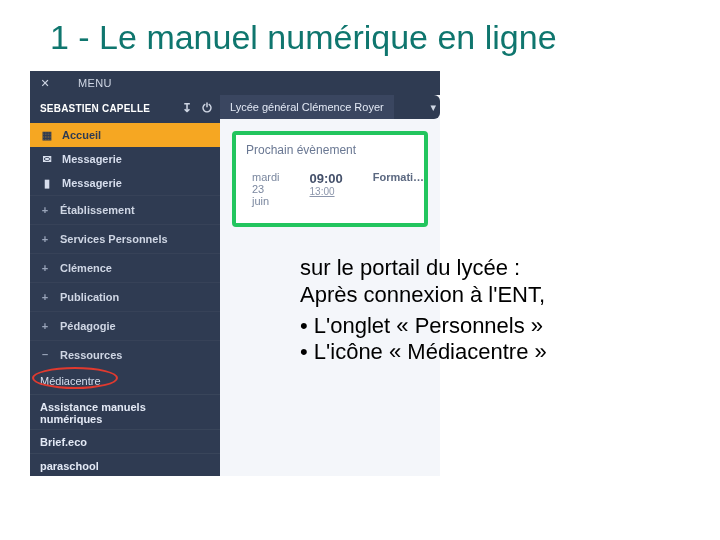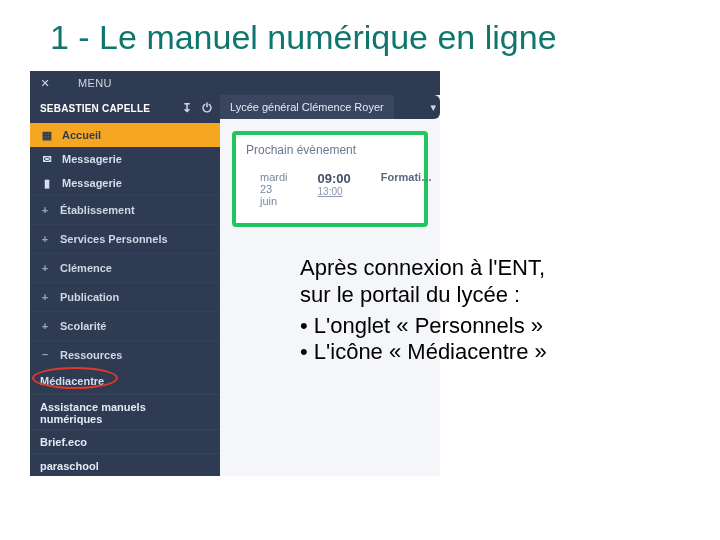--- a/index.html
+++ b/index.html
@@ -93,21 +93,21 @@
     color: #cfd6e4;
     font-weight: 600;
     font-size: 11px;
     border-top: 1px solid rgba(255,255,255,.04);
   }
   .nav-section .plus { width: 10px; text-align: center; color: #9aa5ba; }
   .nav-section.expanded .plus { transform: translateY(-1px); }
   .nav-sub {
     padding: 6px 10px 6px 10px;
     font-size: 11px;
-    font-weight: 700;
+    font-weight: 400;
     color: #d7deed;
     position: relative;
   }
   .highlight-ellipse {
     position: absolute;
     left: 2px; top: -2px;
     width: 86px; height: 22px;
     border: 2px solid #e03a2f;
     border-radius: 50%;
     pointer-events: none;
@@ -160,21 +160,20 @@
     color: #6a7893;
     font-size: 12px;
     margin-bottom: 10px;
   }
   .evt-row {
     display: flex;
     align-items: flex-start;
     gap: 30px;
     padding: 4px 0 0 6px;
     font-size: 11px;
-    margin-left: 8px;
   }
   .evt-date { color: #7a879f; }
   .evt-time { text-align: left; color: #44506a; }
   .evt-time .t1 { font-weight: 700; font-size: 13px; }
   .evt-time .t2 { font-size: 10px; color: #8b95ab; text-decoration: underline; }
   .evt-label { color: #5b6880; font-weight: 600; }
   
   .instructions {
     position: absolute;
     left: 300px;
@@ -236,21 +235,21 @@
         <div class="nav-section">
           <span class="plus">+</span>
           <span>Clémence</span>
         </div>
         <div class="nav-section">
           <span class="plus">+</span>
           <span>Publication</span>
         </div>
         <div class="nav-section">
           <span class="plus">+</span>
-          <span>Scolarité</span>
+          <span>Pédagogie</span>
         </div>
         <div class="nav-section expanded">
           <span class="plus">–</span>
           <span>Ressources</span>
         </div>
         <div class="nav-sub">
           <span>Médiacentre</span>
           <span class="highlight-ellipse"></span>
         </div>
 
@@ -278,19 +277,19 @@
             </div>
             <div class="evt-label">Formati…</div>
           </div>
         </div>
       </div>
     </div>
   </div>
 </div>
 
 <div class="instructions">
+  <div>sur le portail du lycée :</div>
   <div>Après connexion à l'ENT,</div>
-  <div>sur le portail du lycée :</div>
   <ul>
     <li>L'onglet « Personnels »</li>
     <li>L'icône « Médiacentre »</li>
   </ul>
 </div>
 
 </body></html>

